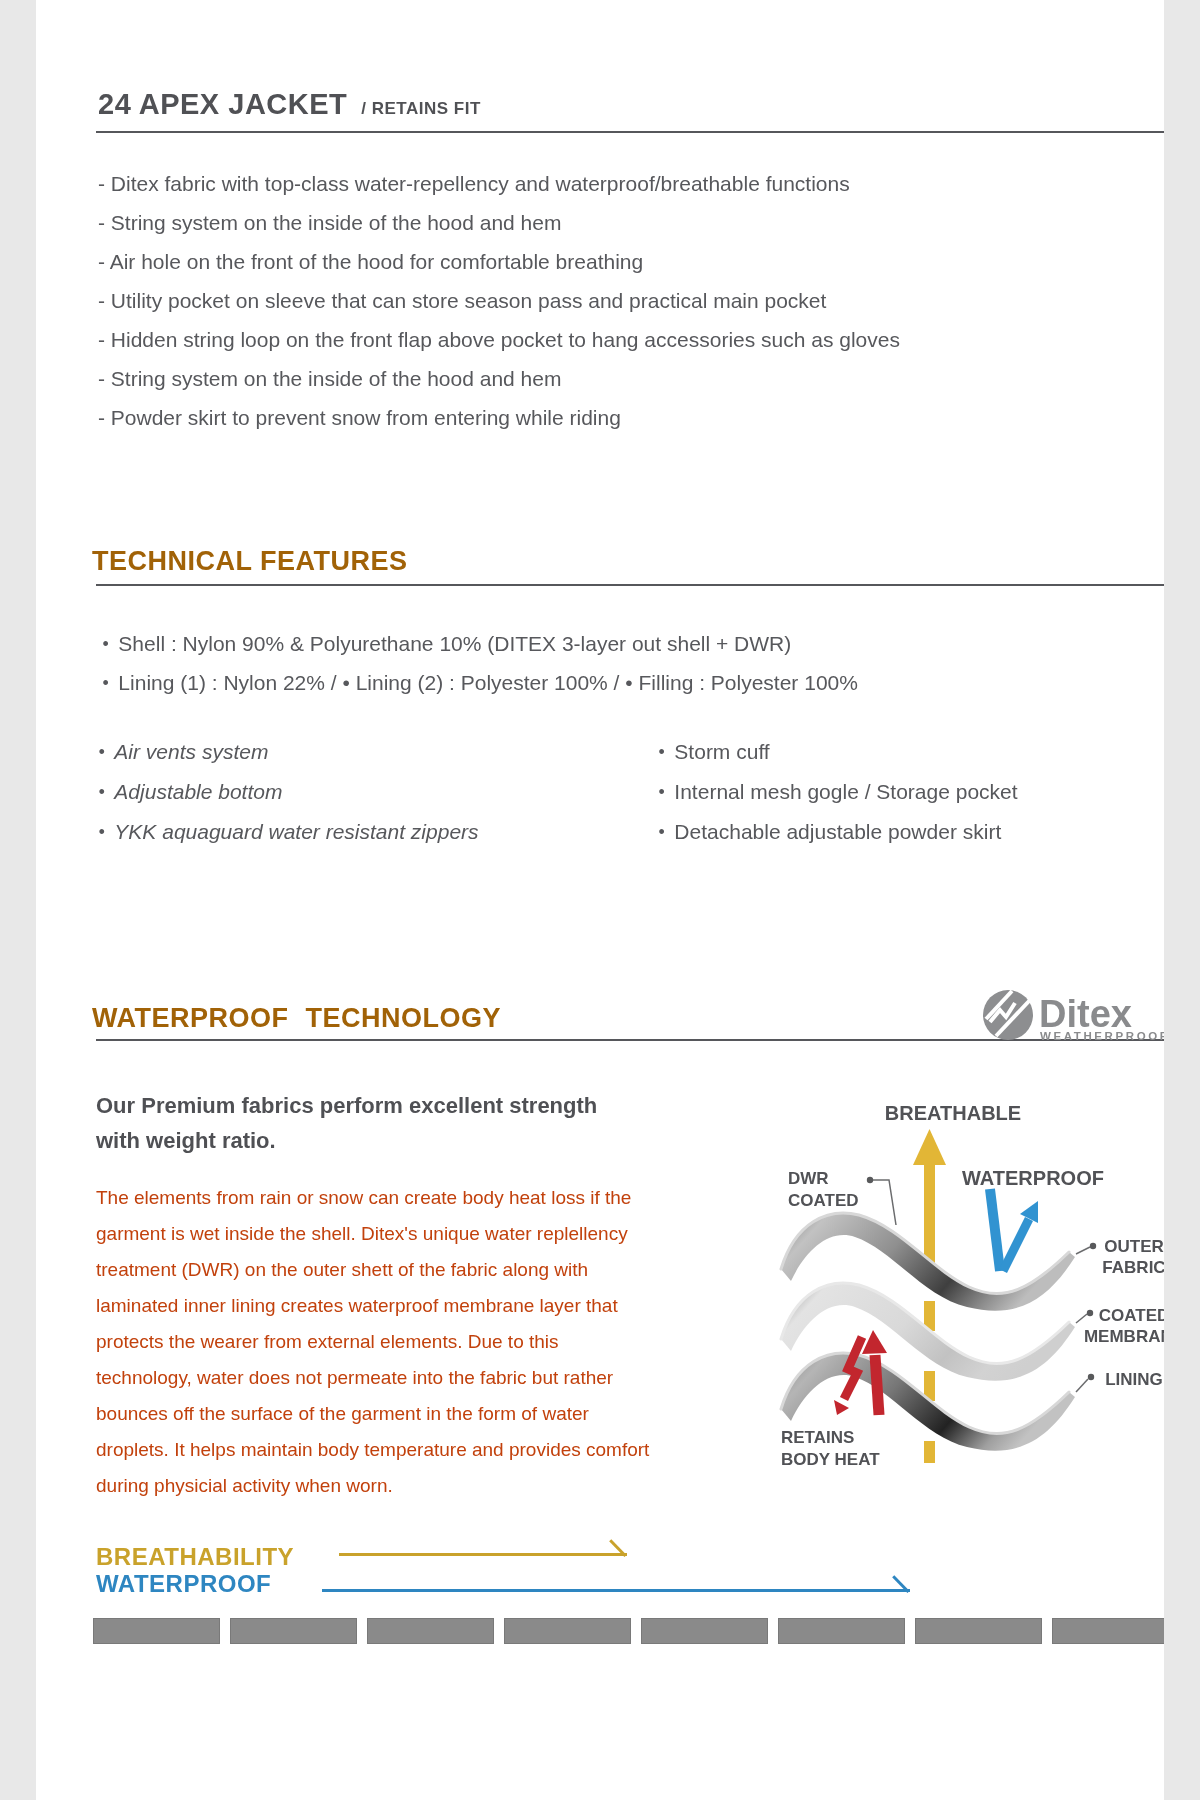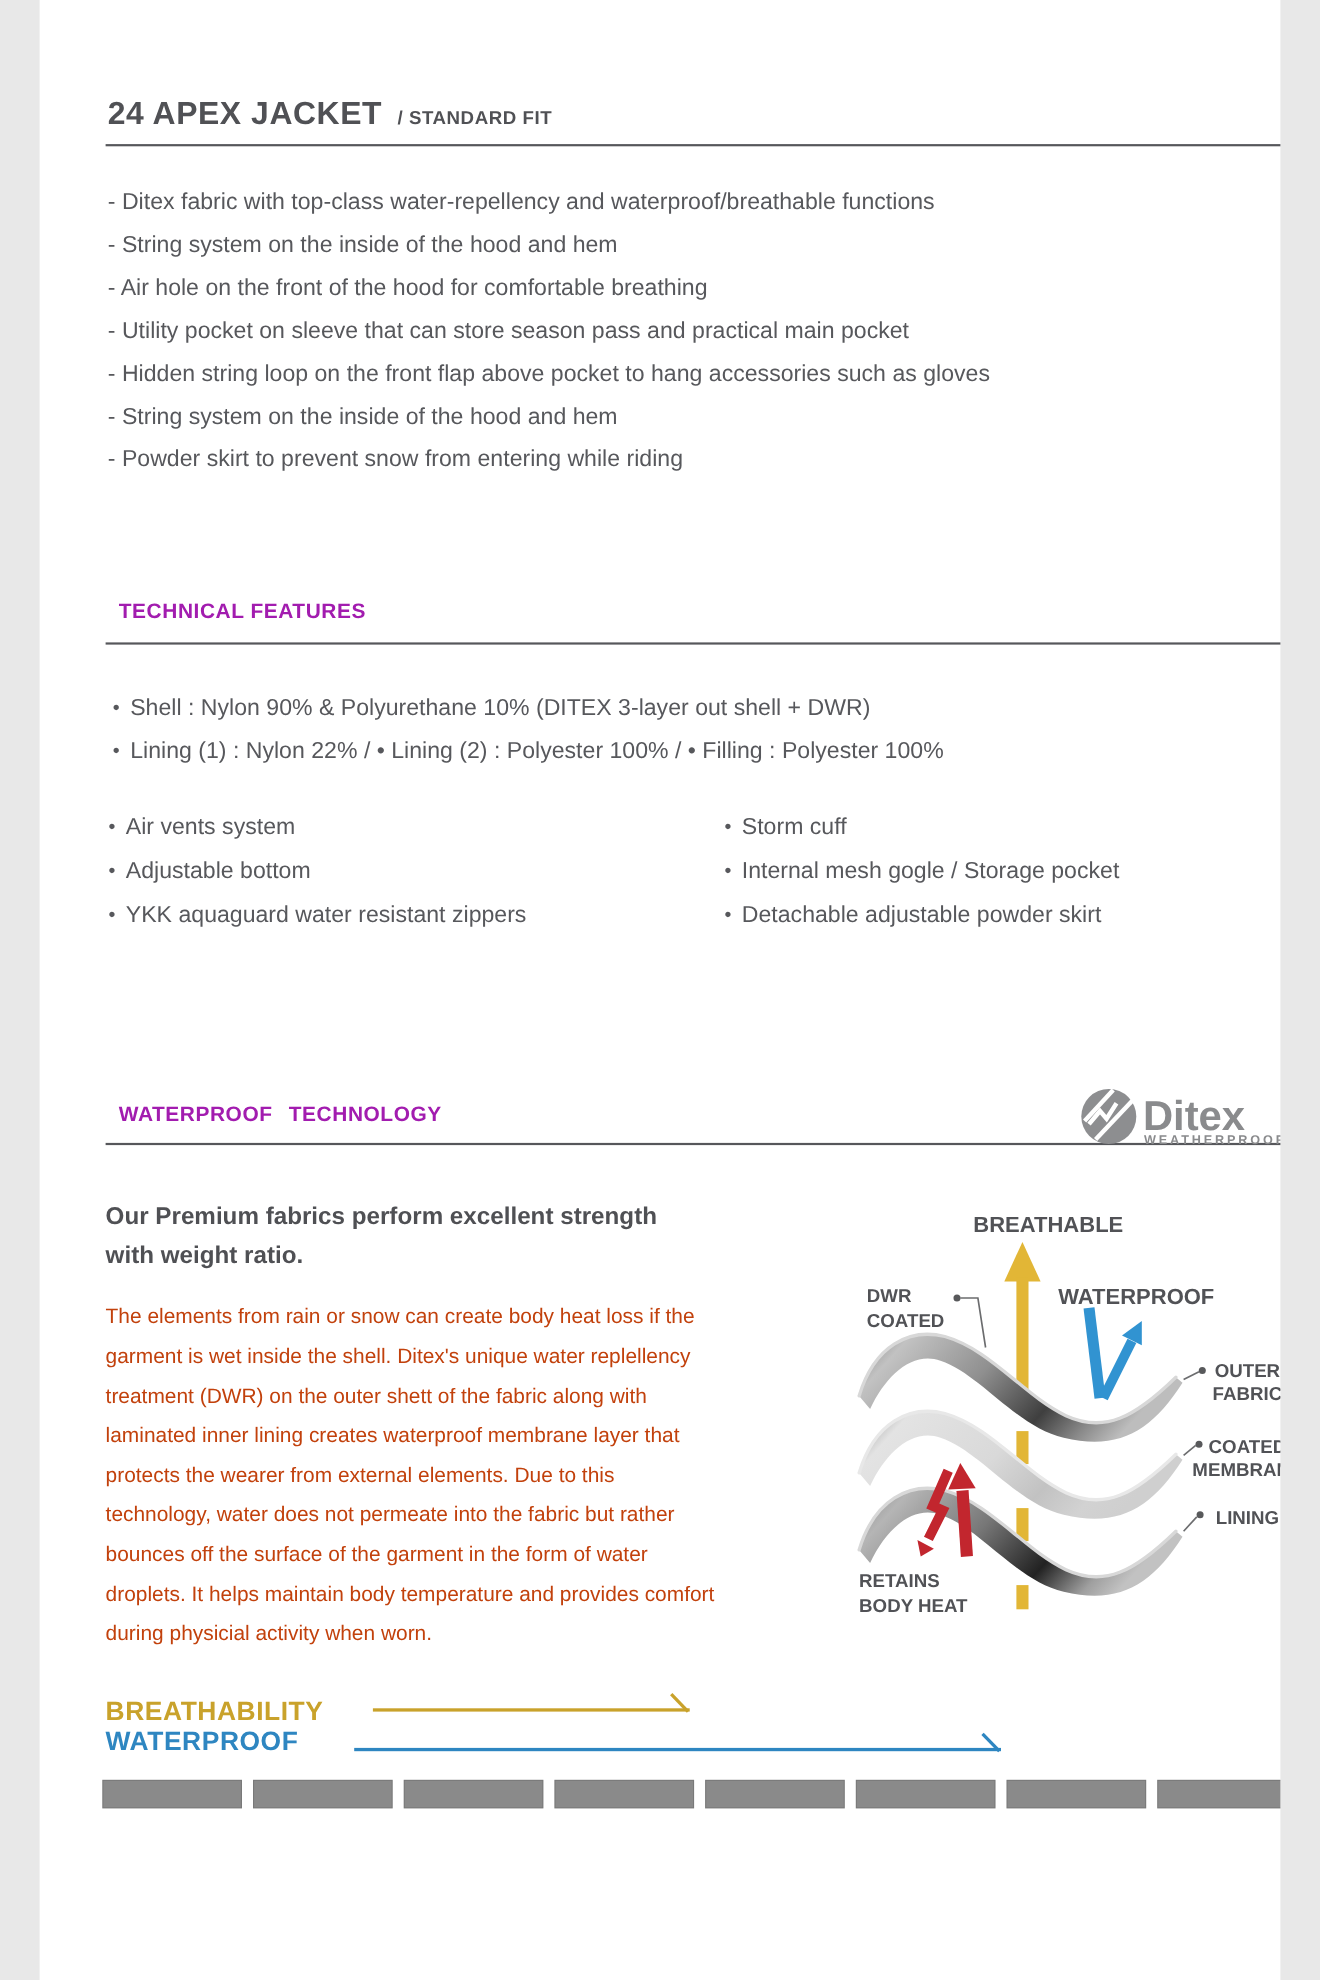--- a/index.html
+++ b/index.html
@@ -9,27 +9,27 @@
   }
   .rule{position:absolute;left:60px;width:1083px;height:2px;background:#56575b;}
   
   .title-row{position:absolute;left:62px;top:88px;display:flex;align-items:baseline;gap:14px;}
   .title{font-size:29px;font-weight:bold;color:#505155;letter-spacing:.5px;}
   .fit{font-size:17px;font-weight:bold;color:#505155;letter-spacing:.5px;}
   
   .features{position:absolute;left:62px;top:164px;font-size:21px;line-height:39px;}
   .features div{white-space:pre;}
   
-  .sec-head{position:absolute;left:72px;font-size:19px;font-weight:bold;color:#a21caf;letter-spacing:.5px;}
+  .sec-head{position:absolute;left:56px;font-size:27px;font-weight:bold;color:#a16207;letter-spacing:.5px;}
   
   .materials{position:absolute;left:66px;top:624px;font-size:21px;line-height:39px;}
   .blt{display:inline-block;margin-right:9px;transform:scale(.85);}
   
   .col{position:absolute;top:732px;font-size:21px;line-height:40px;}
-  .col.left{left:62px;}
+  .col.left{left:62px;font-style:italic;}
   .col.right{left:622px;}
   
   .wordspace{word-spacing:9px;}
   .logo{position:absolute;left:946px;top:986px;}
   .intro{position:absolute;left:60px;top:1088px;width:545px;font-size:22px;font-weight:bold;line-height:35px;color:#4f5054;}
   .body-par{position:absolute;left:60px;top:1180px;width:558px;font-size:19px;line-height:36px;color:#c2410c;}
   .diagram{position:absolute;left:640px;top:1085px;width:520px;height:400px;}
   .diagram text{font-weight:bold;fill:#515256;}
   
   .scale-label{position:absolute;left:60px;font-size:24px;font-weight:bold;letter-spacing:.5px;}
@@ -45,21 +45,21 @@
   .bars{position:absolute;left:57px;top:1618px;width:1086px;height:26px;display:flex;gap:10px;}
   .bars div{flex:1;background:#8a8a8a;border:1px solid rgba(0,0,0,.12);box-sizing:border-box;}
 </style>
 </head>
 <body>
 
 <div class="page">
 
   <div class="title-row">
     <span class="title">24 APEX JACKET</span>
-    <span class="fit">/ STANDARD FIT</span>
+    <span class="fit">/ RETAINS FIT</span>
   </div>
   <div class="rule" style="top:131px;"></div>
 
   <div class="features">
     <div>- Ditex fabric with top-class water-repellency and waterproof/breathable functions</div>
     <div>- String system on the inside of the hood and hem</div>
     <div>- Air hole on the front of the hood for comfortable breathing</div>
     <div>- Utility pocket on sleeve that can store season pass and practical main pocket</div>
     <div>- Hidden string loop on the front flap above pocket to hang accessories such as gloves</div>
     <div>- String system on the inside of the hood and hem</div>

